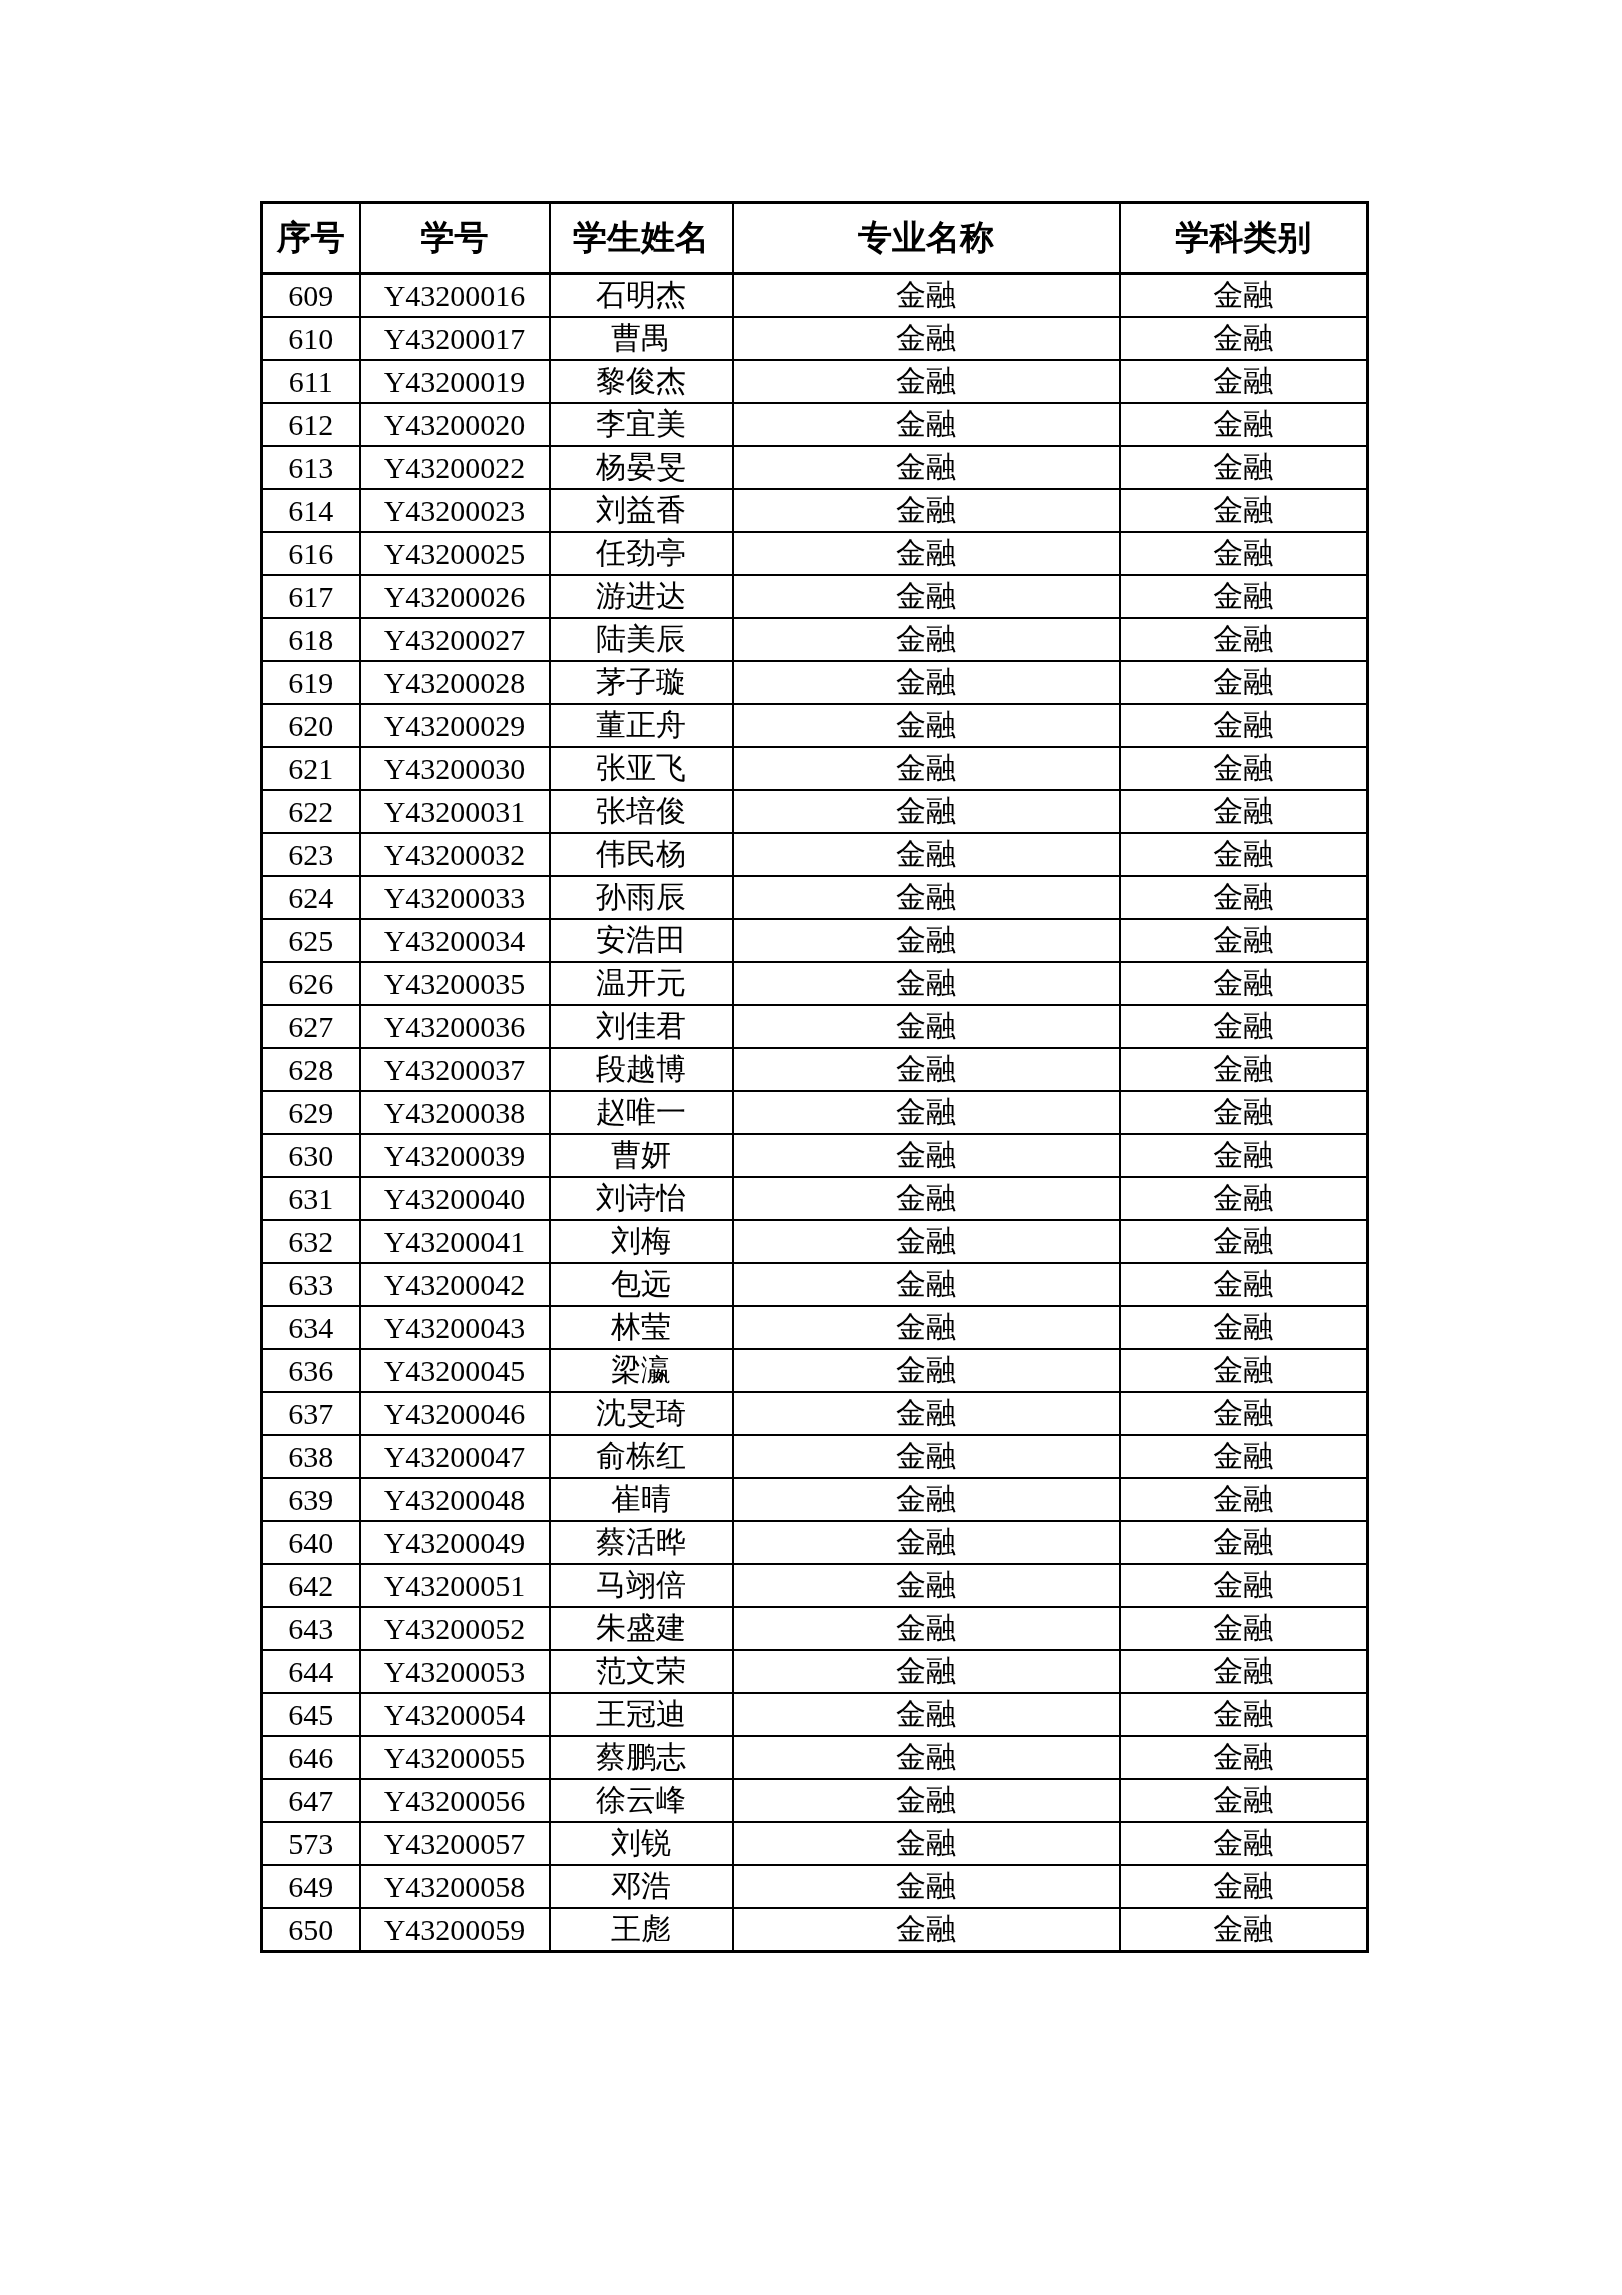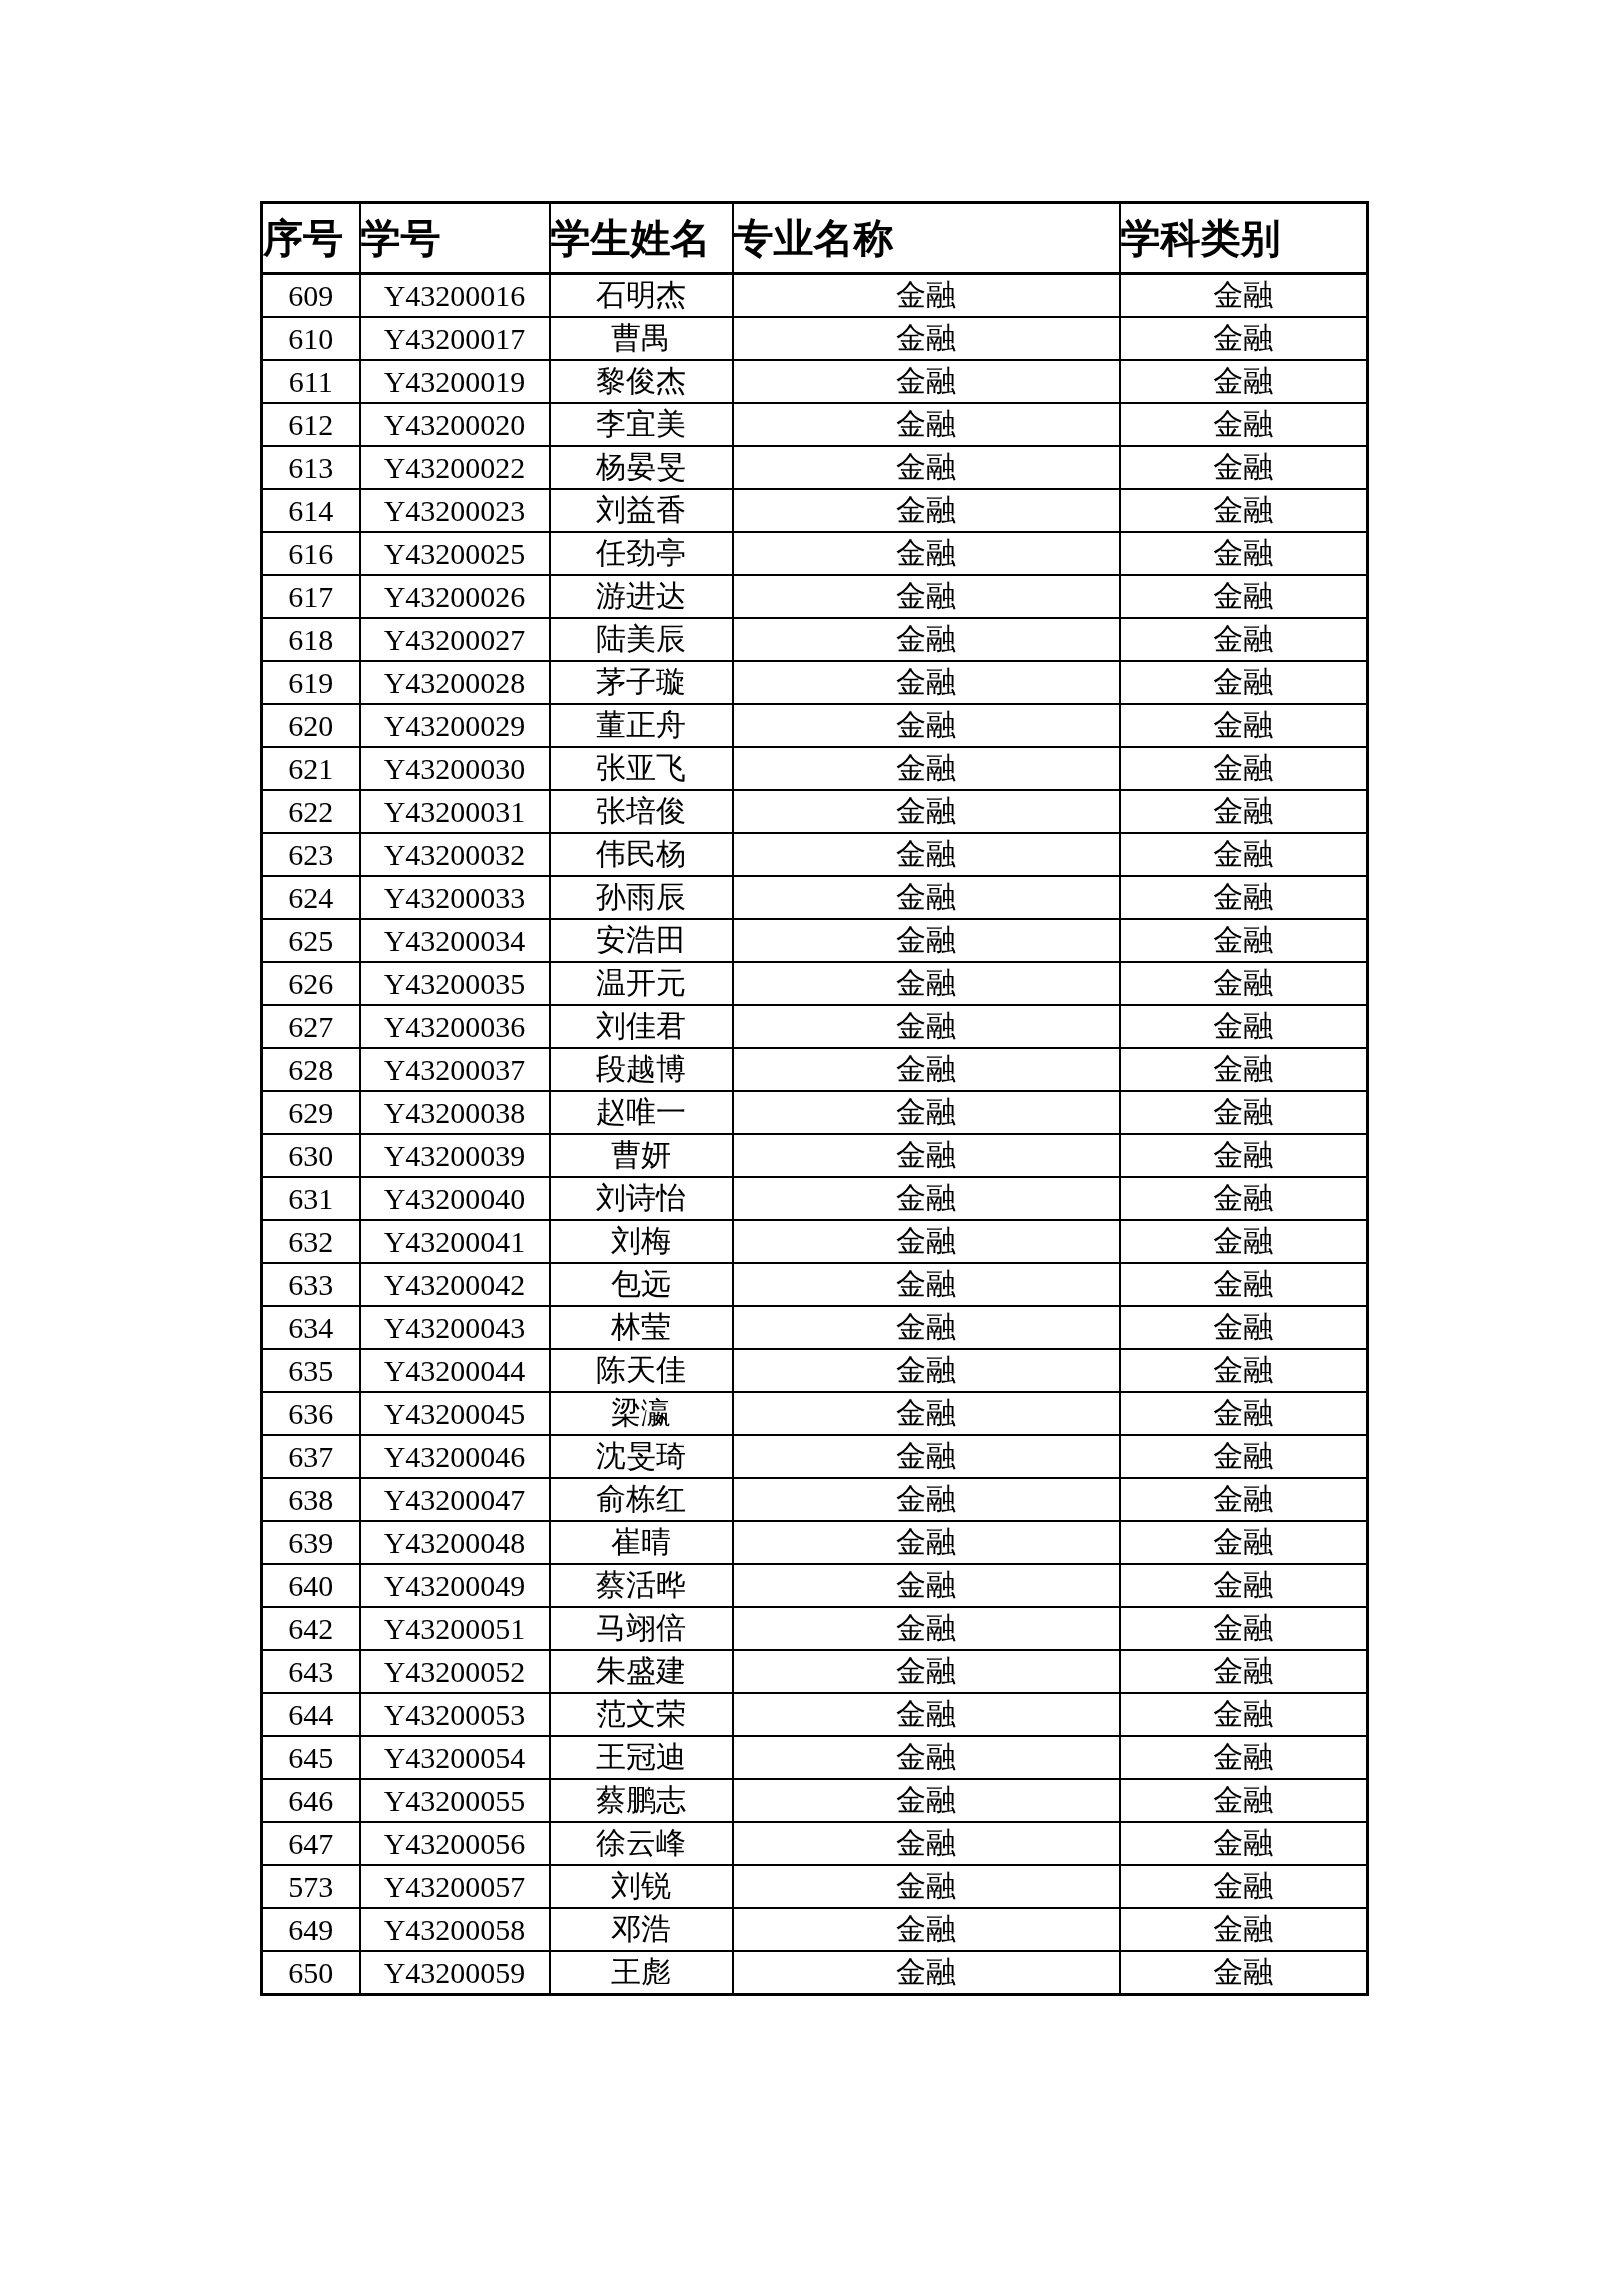--- a/index.html
+++ b/index.html
@@ -29,23 +29,23 @@
     background: #ffffff;
     border: 3.3px solid #000000;
   }
   col.c1 { width: 98px; }
   col.c2 { width: 190px; }
   col.c3 { width: 183px; }
   col.c4 { width: 387px; }
   col.c5 { width: 248px; }
   table.roster th {
     height: 68px;
-    font-size: 40px;
+    font-size: 34px;
     font-weight: bold;
-    text-align: left;
+    text-align: center;
     vertical-align: middle;
     border-bottom: 3.9px solid #000000;
     border-left: 2px solid #000000;
     padding: 0;
     white-space: nowrap;
   }
   table.roster td {
     height: 41px;
     font-size: 30px;
     font-weight: normal;
@@ -252,27 +252,20 @@
           <td>金融</td>
         </tr>
         <tr>
           <td>634</td>
           <td>Y43200043</td>
           <td>林莹</td>
           <td>金融</td>
           <td>金融</td>
         </tr>
         <tr>
-          <td>635</td>
-          <td>Y43200044</td>
-          <td>陈天佳</td>
-          <td>金融</td>
-          <td>金融</td>
-        </tr>
-        <tr>
           <td>636</td>
           <td>Y43200045</td>
           <td>梁瀛</td>
           <td>金融</td>
           <td>金融</td>
         </tr>
         <tr>
           <td>637</td>
           <td>Y43200046</td>
           <td>沈旻琦</td>

